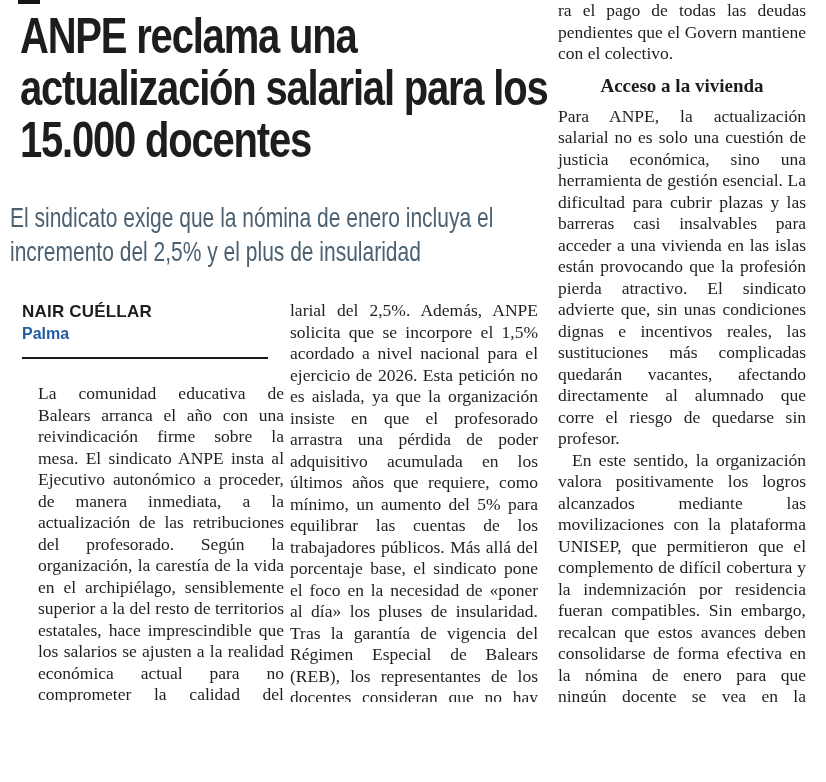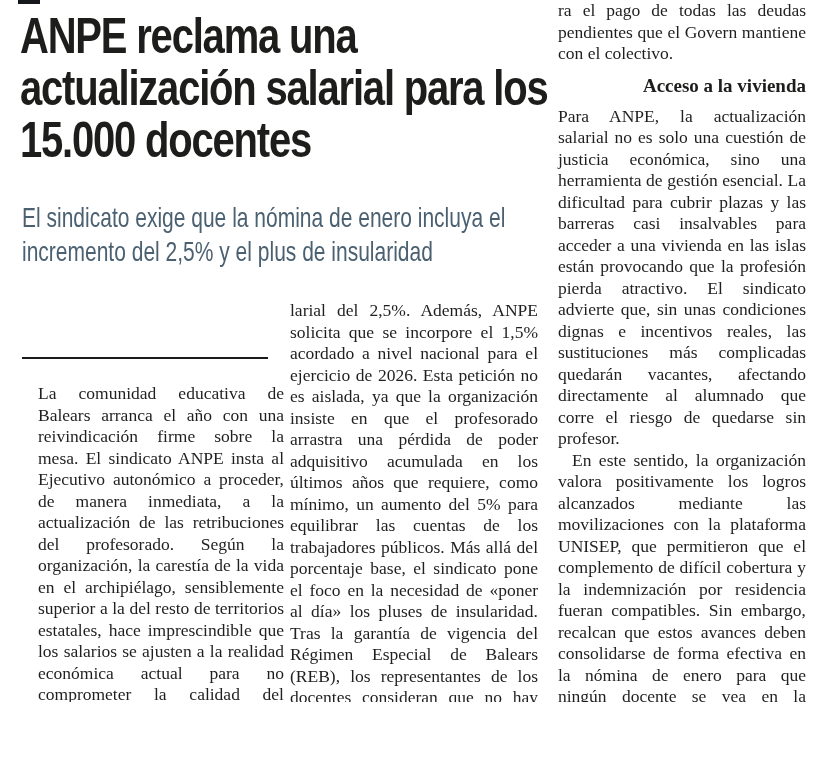--- a/index.html
+++ b/index.html
@@ -29,21 +29,21 @@
     font-family: "Liberation Sans", sans-serif;
     font-weight: bold;
     font-size: 50px;
     line-height: 52px;
     letter-spacing: -1.5px;
     color: #1d1d1b;
     margin: 0;
   }
   .standfirst-wrap {
     position: absolute;
-    left: 22px; top: 201px;
+    left: 10px; top: 201px;
     width: 530px;
   }
   .standfirst {
     width: 700px;
     transform: scaleX(0.75);
     transform-origin: 0 0;
     font-family: "Liberation Sans", sans-serif;
     font-weight: normal;
     font-size: 28px;
     line-height: 34px;
@@ -86,40 +86,44 @@
   .col p { margin: 0; }
   .col-1 { left: 22px;  top: 383px; width: 246px; height: 392px; margin-left: 16px; }
   .col-2 { left: 290px; top: 300px; width: 248px; height: 476px; }
   .col-3 { left: 558px; top: 0;   width: 248px; height: 770px; }
   .p-indent { text-indent: 14px; }
   .subhead {
     font-family: "Liberation Serif", serif;
     font-weight: bold;
     font-size: 19px;
     line-height: 22px;
-    text-align: right;
+    text-align: center;
     color: #1d1d1b;
     margin: 10px 0 9px 0 !important;
   }
 </style>
 </head>
 <body>
 
 <div class="sheet">
 
   <div class="crop-mark"></div>
 
   <div class="headline-wrap">
     <h1 class="headline">ANPE reclama una actualización salarial para los 15.000 docentes</h1>
   </div>
 
   <div class="standfirst-wrap">
     <p class="standfirst">El sindicato exige que la nómina de enero incluya el incremento del 2,5% y el plus de insularidad</p>
   </div>
 
+  <div class="byline">
+    <div class="author">NAIR CUÉLLAR</div>
+    <div class="location">Palma</div>
+  </div>
 
   <div class="byline-rule"></div>
 
   <div class="col col-1">
     <p>La comunidad educativa de Balears arranca el año con una reivindicación firme sobre la mesa. El sindicato ANPE insta al Ejecutivo autonómico a proceder, de manera inmediata, a la actualización de las retribuciones del profesorado. Según la organización, la carestía de la vida en el archipiélago, sensiblemente superior a la del resto de territorios estatales, hace imprescindible que los salarios se ajusten a la realidad económica actual para no comprometer la calidad del sistema educativo.</p>
     <p class="p-indent">La principal demanda se centra en que las nóminas de este mes de enero reflejen ya el incremento sa-</p>
   </div>
 
   <div class="col col-2">
     <p>larial del 2,5%. Además, ANPE solicita que se incorpore el 1,5% acordado a nivel nacional para el ejercicio de 2026. Esta petición no es aislada, ya que la organización insiste en que el profesorado arrastra una pérdida de poder adquisitivo acumulada en los últimos años que requiere, como mínimo, un aumento del 5% para equilibrar las cuentas de los trabajadores públicos. Más allá del porcentaje base, el sindicato pone el foco en la necesidad de «poner al día» los pluses de insularidad. Tras la garantía de vigencia del Régimen Especial de Balears (REB), los representantes de los docentes consideran que no hay excusa para retrasar la aplicación de estas compensaciones. Exigen, además, que se establezca un calendario claro pa-</p>

